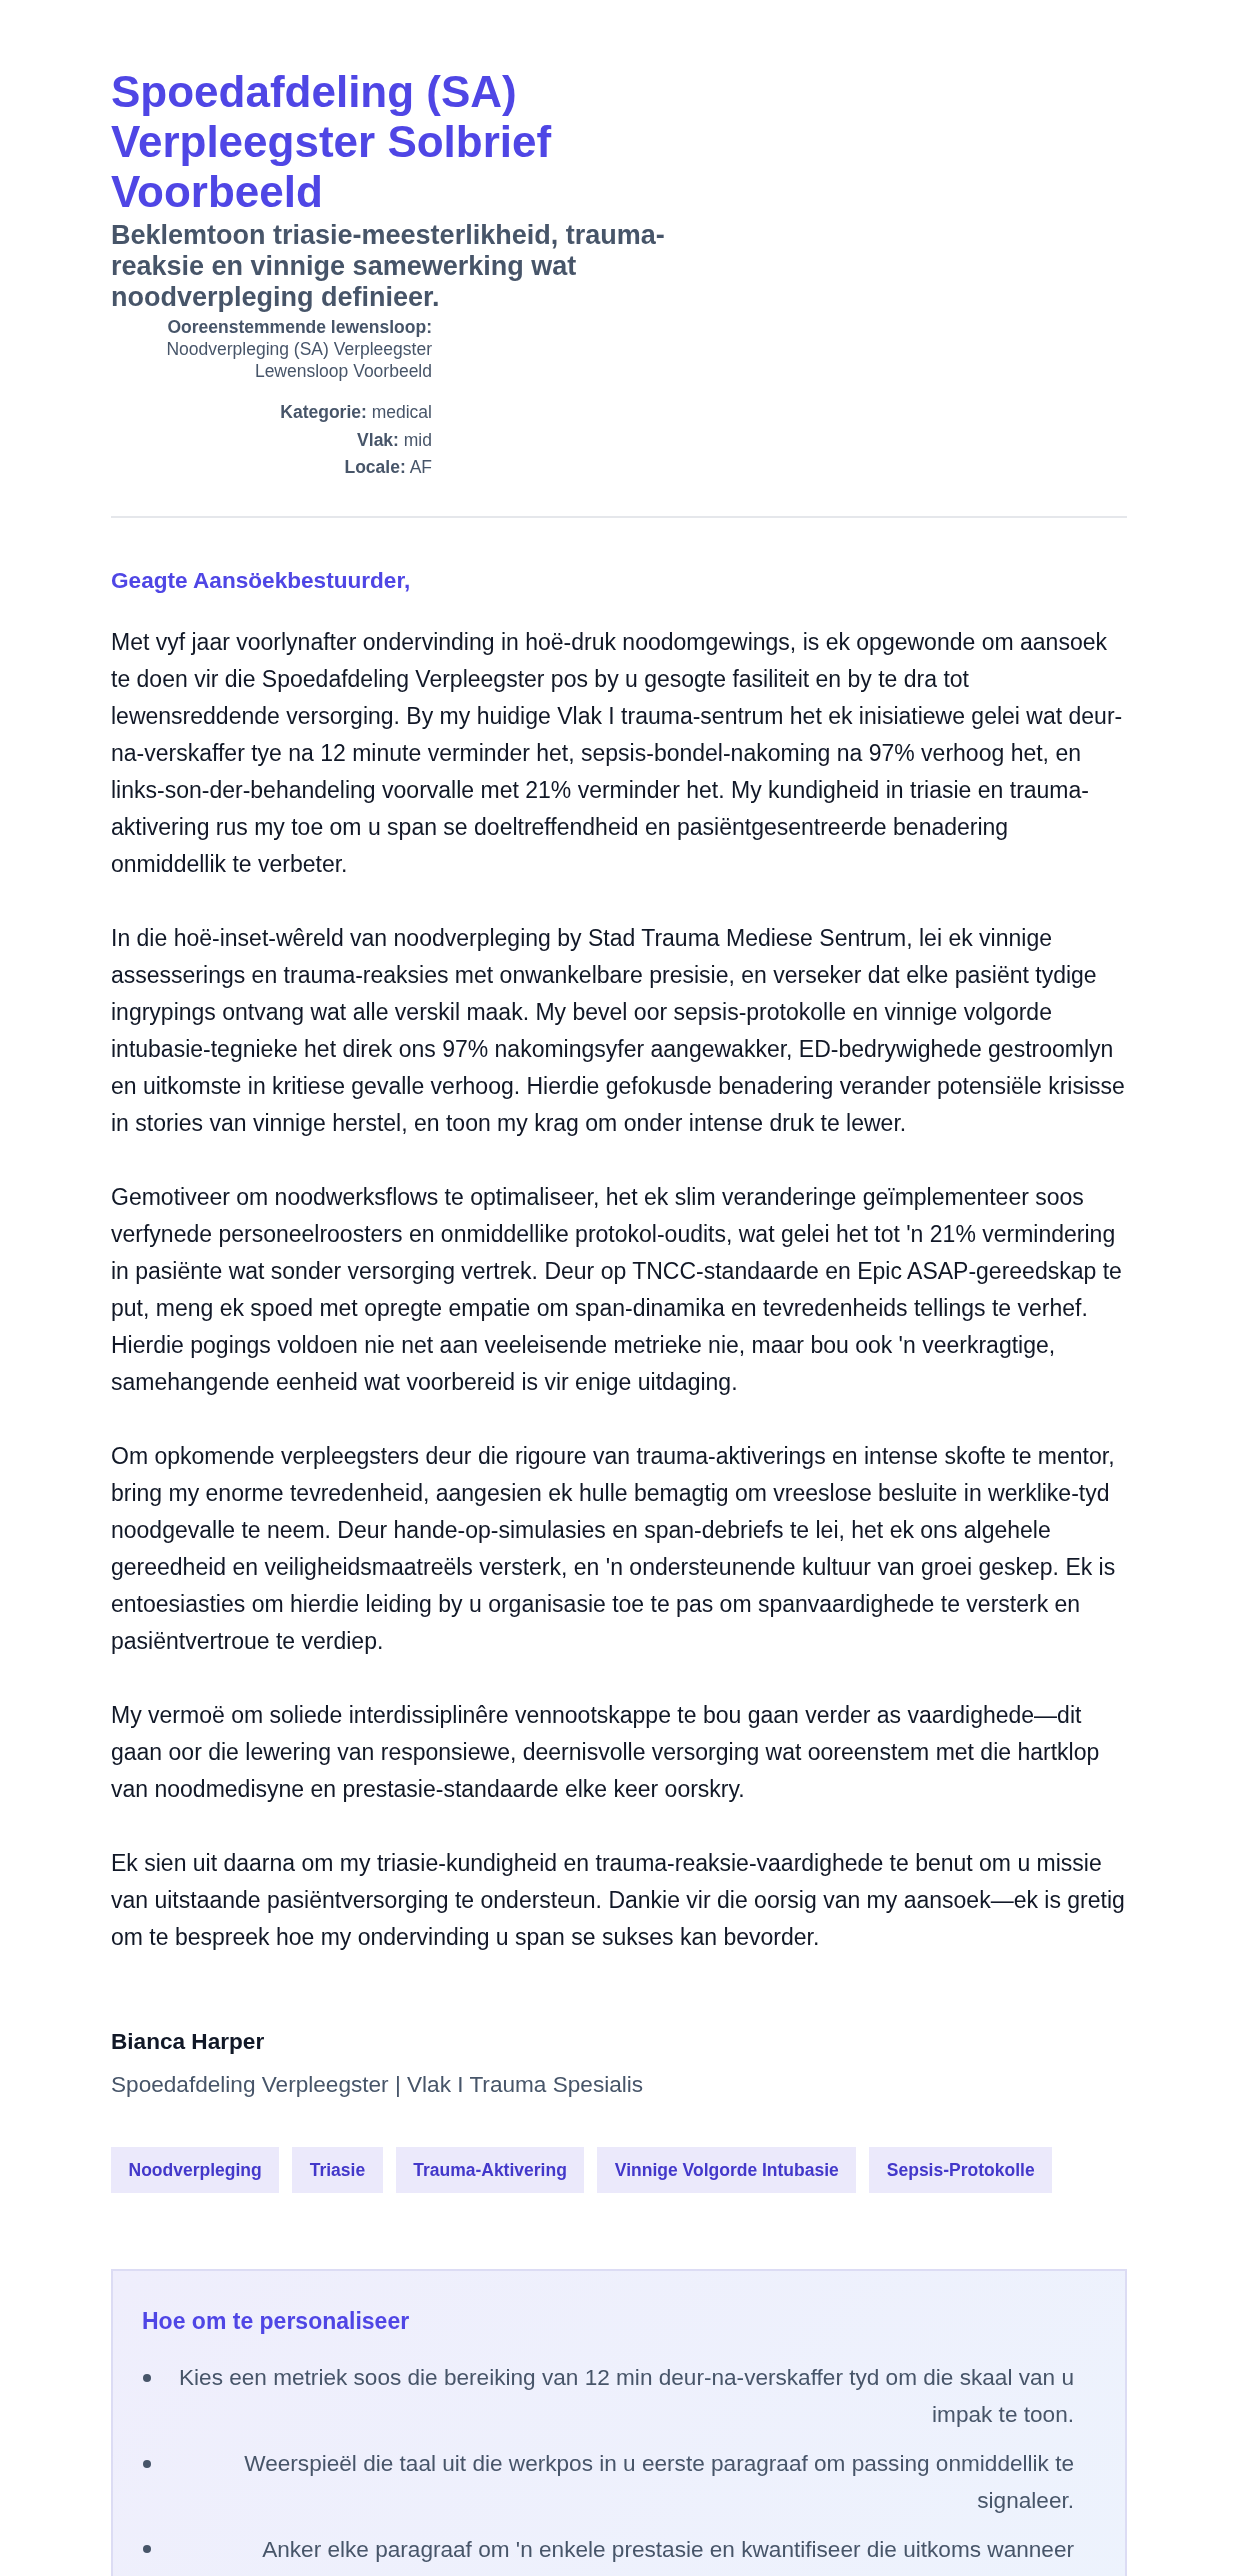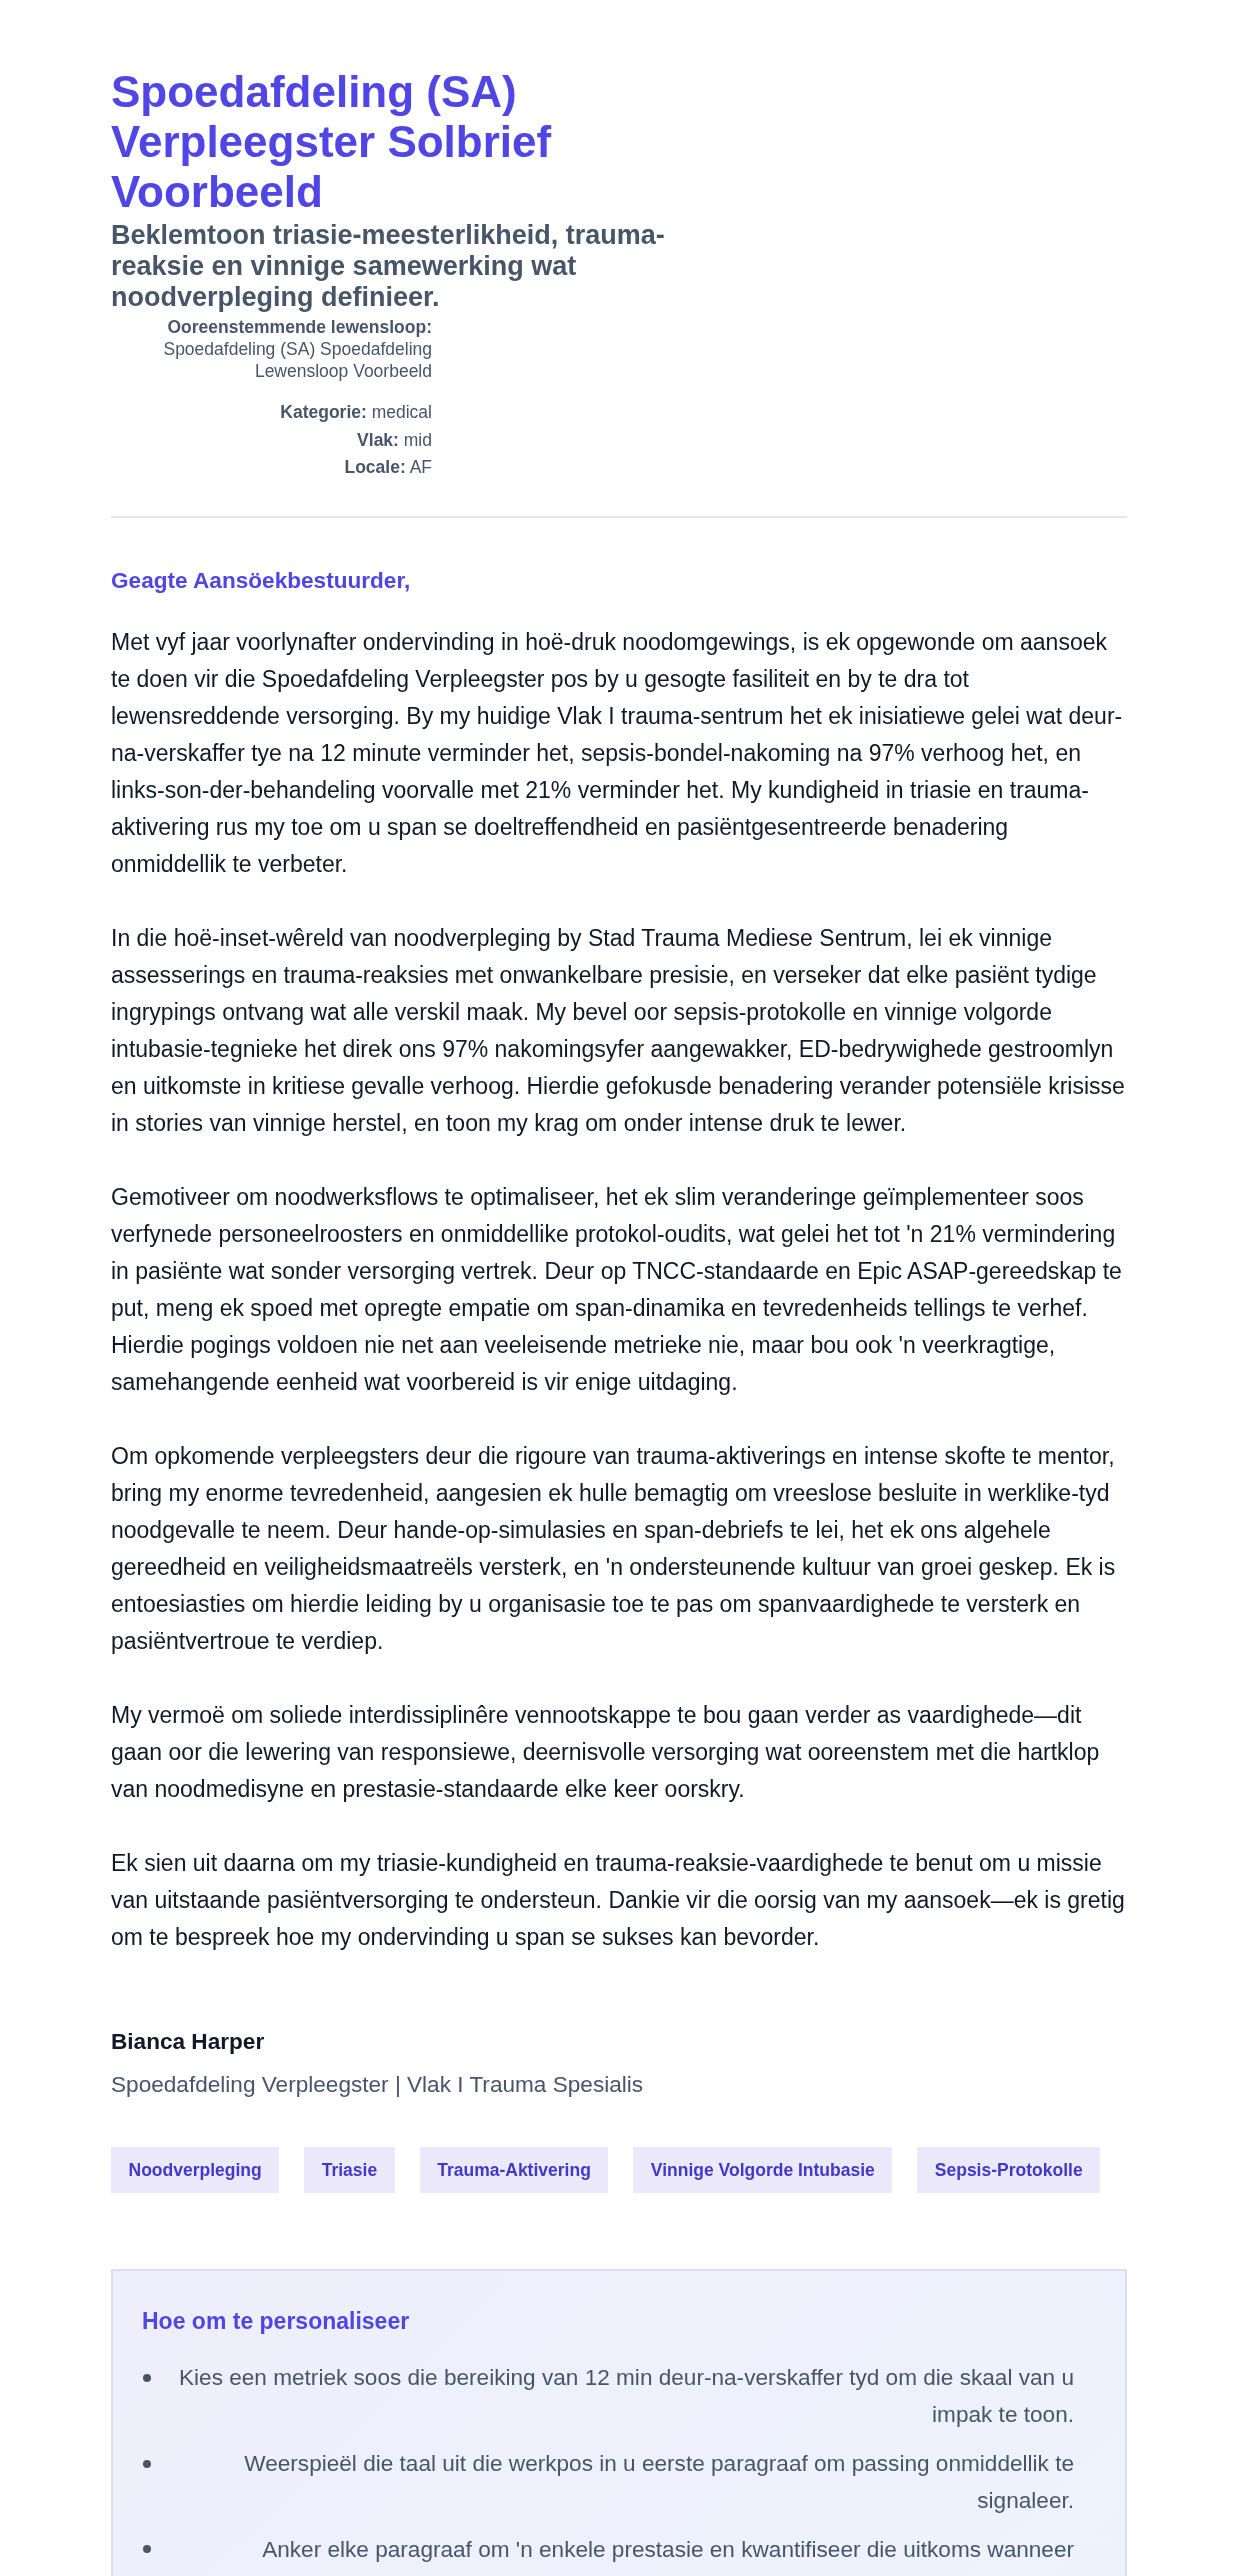--- a/index.html
+++ b/index.html
@@ -73,21 +73,21 @@
     color: #111827;
   }
   .sig-title {
     margin-top: 14.6px;
     font-size: 22.6px;
     line-height: 29px;
     color: #475569;
   }
   .chips {
     display: flex;
-    gap: 25px;
+    gap: 13px;
     margin-top: 48px;
     flex-wrap: wrap;
   }
   .chip {
     background: #ebe9fb;
     color: #4338ca;
     font-size: 17.5px;
     line-height: 46px;
     height: 46px;
     padding: 0 17.5px;
@@ -138,21 +138,21 @@
 <div class="page">
 
   <header class="header">
     <div class="header-left">
       <h1 class="title">Spoedafdeling (SA) Verpleegster Solbrief Voorbeeld</h1>
       <p class="subtitle">Beklemtoon triasie-meesterlikheid, trauma-reaksie en vinnige samewerking wat noodverpleging definieer.</p>
     </div>
     <div class="meta">
       <div class="meta-row">
         <div class="meta-label">Ooreenstemmende lewensloop:</div>
-        <div>Spoedafdeling (SA) Spoedafdeling Lewensloop Voorbeeld</div>
+        <div>Noodverpleging (SA) Verpleegster Lewensloop Voorbeeld</div>
       </div>
       <div class="meta-row">
         <span class="meta-label">Kategorie:</span>
         <span>medical</span>
       </div>
       <div class="meta-row">
         <span class="meta-label">Vlak:</span>
         <span>mid</span>
       </div>
       <div class="meta-row">

